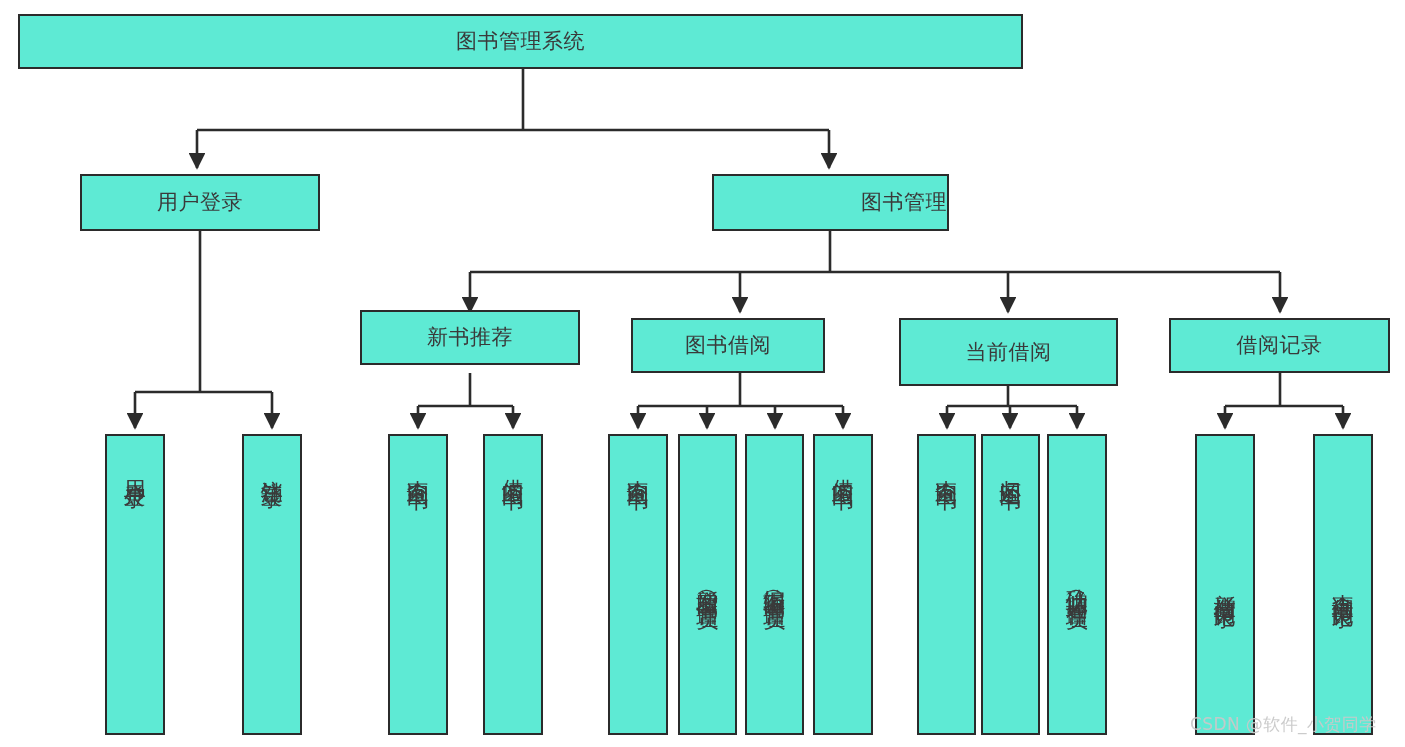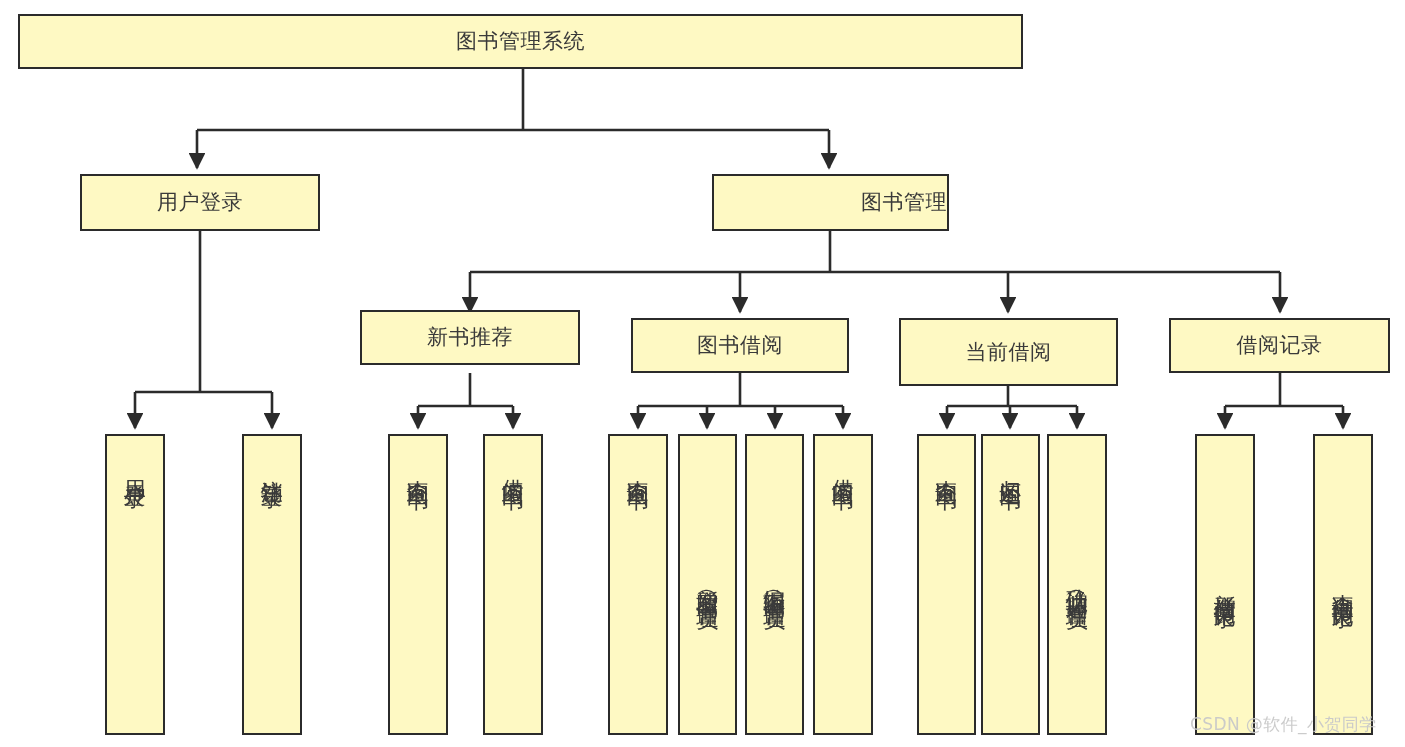--- a/index.html
+++ b/index.html
@@ -22,21 +22,21 @@
     left: 0;
     top: 0;
     width: 1405px;
     height: 747px;
     pointer-events: none;
   }
   .node {
     position: absolute;
     box-sizing: border-box;
     border: 2px solid #2b2b2b;
-    background: #fef9c3;
+    background: #5eead4;
     display: flex;
     align-items: center;
     justify-content: center;
   }
   .node.root {
     border-width: 2px;
   }
   .node .label {
     color: #3a3a3a;
     font-size: 21px;
@@ -134,21 +134,21 @@
   <div class="node" style="left: 80px; top: 174px; width: 240px; height: 57px;">
     <span class="label">用户登录</span>
   </div>
   <div class="node" style="left: 712px; top: 174px; width: 237px; height: 57px; justify-content: flex-end;">
     <span class="label">图书管理</span>
   </div>
 
   <div class="node" style="left: 360px; top: 310px; width: 220px; height: 55px;">
     <span class="label">新书推荐</span>
   </div>
-  <div class="node" style="left: 631px; top: 318px; width: 218px; height: 55px; justify-content: center;">
+  <div class="node" style="left: 631px; top: 318px; width: 194px; height: 55px; justify-content: center;">
     <span class="label">图书借阅</span>
   </div>
   <div class="node" style="left: 899px; top: 318px; width: 219px; height: 68px;">
     <span class="label">当前借阅</span>
   </div>
   <div class="node" style="left: 1169px; top: 318px; width: 221px; height: 55px; align-items: center;">
     <span class="label">借阅记录</span>
   </div>
 
   <div class="node vert" style="left: 105px; top: 434px; width: 60px; height: 301px;">

